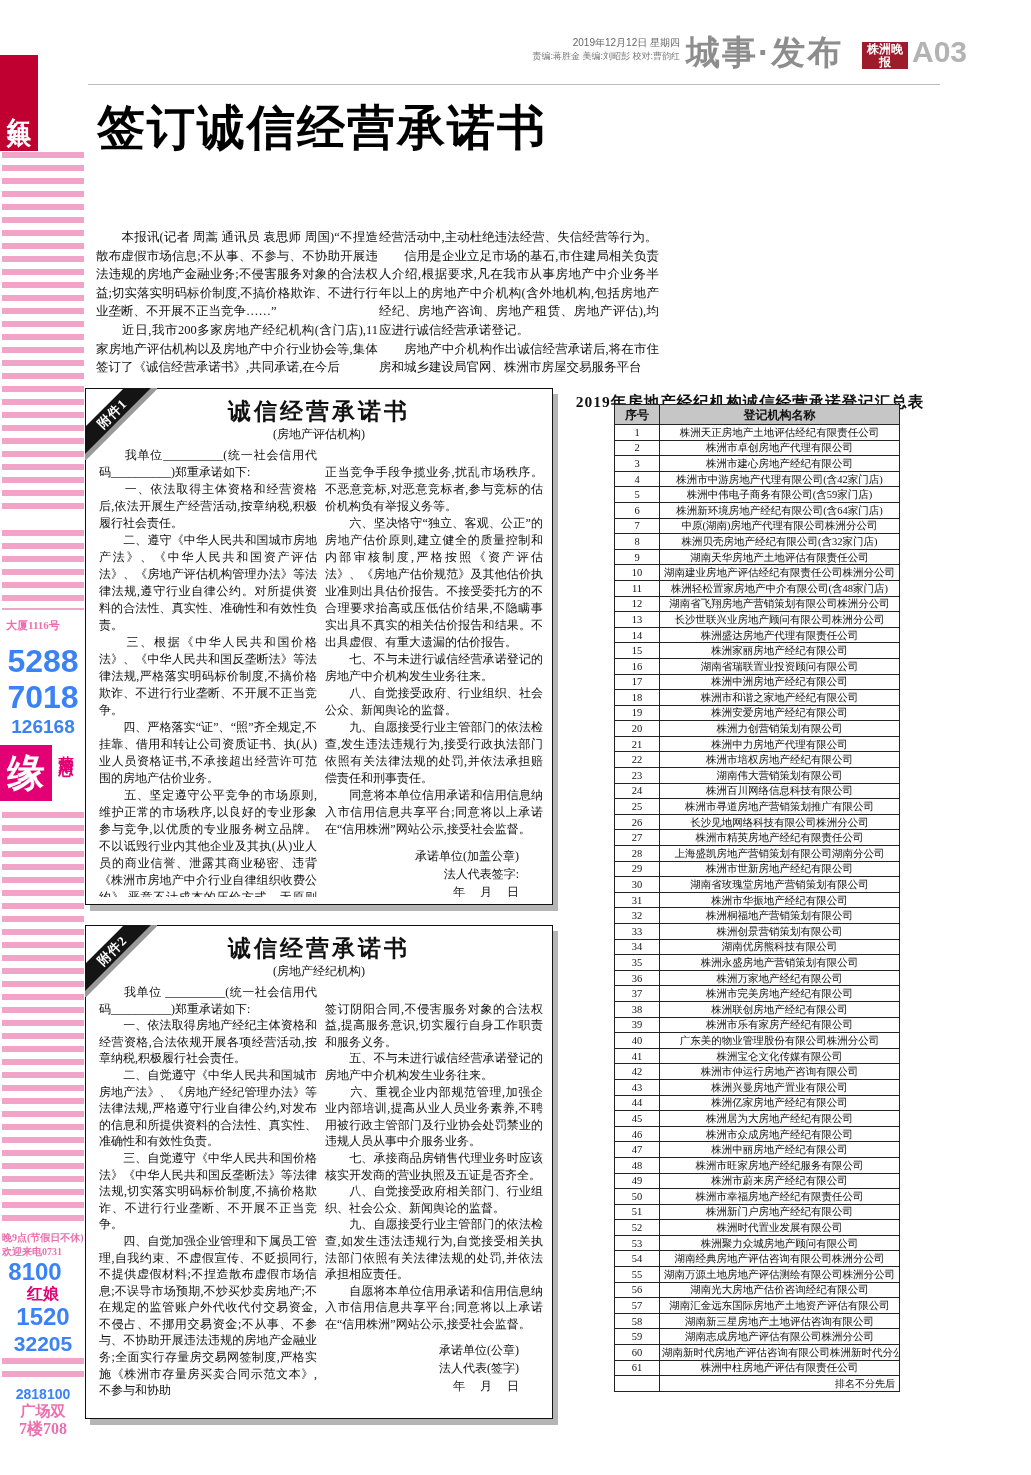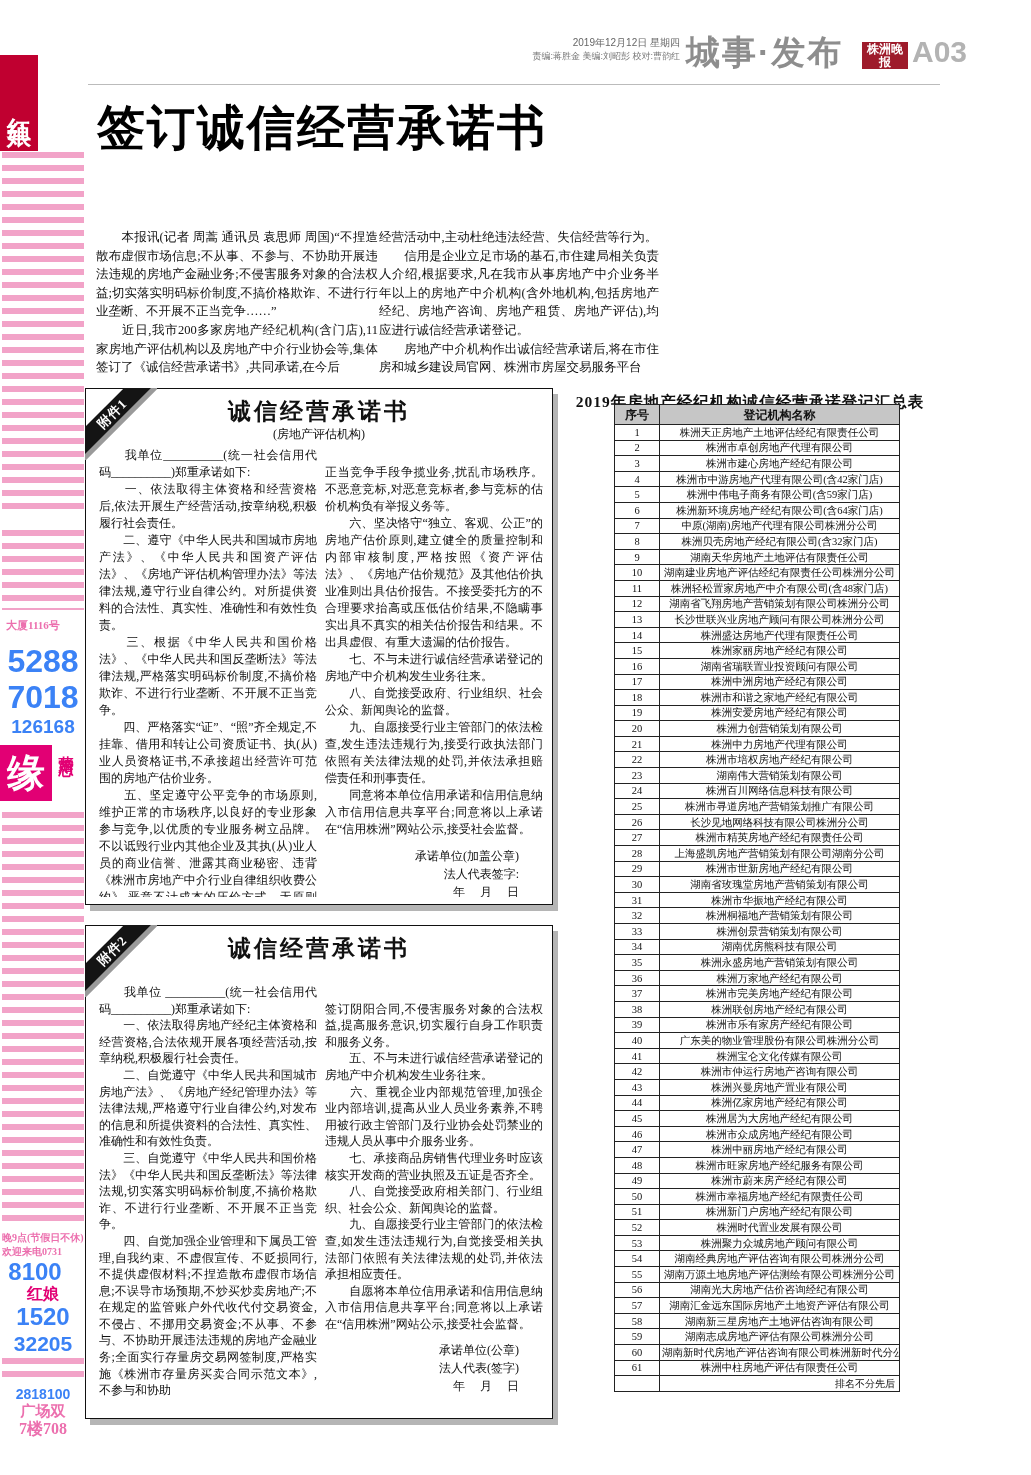--- a/index.html
+++ b/index.html
@@ -122,20 +122,21 @@
 年　 月　 日</div>
     </div>
   </div>
 
   <div class="doc-box box2" style="top:925px;height:494px;">
     <div class="ribbon-wrap">
       <div class="ribbon-shadow"></div>
       <div class="ribbon">附件2</div>
     </div>
     <div class="doc-title">诚信经营承诺书</div>
+    <div class="doc-sub">(房地产经纪机构)</div>
     <div class="doc-col l" style="height:430px;">　　我单位 __________(统一社会信用代码__________)郑重承诺如下:
 　　一、依法取得房地产经纪主体资格和经营资格,合法依规开展各项经营活动,按章纳税,积极履行社会责任。
 　　二、自觉遵守《中华人民共和国城市房地产法》、《房地产经纪管理办法》等法律法规,严格遵守行业自律公约,对发布的信息和所提供资料的合法性、真实性、准确性和有效性负责。
 　　三、自觉遵守《中华人民共和国价格法》《中华人民共和国反垄断法》等法律法规,切实落实明码标价制度,不搞价格欺诈、不进行行业垄断、不开展不正当竞争。
 　　四、自觉加强企业管理和下属员工管理,自我约束、不虚假宣传、不贬损同行,不提供虚假材料;不捏造散布虚假市场信息;不误导市场预期,不炒买炒卖房地产;不在规定的监管账户外代收代付交易资金,不侵占、不挪用交易资金;不从事、不参与、不协助开展违法违规的房地产金融业务;全面实行存量房交易网签制度,严格实施《株洲市存量房买卖合同示范文本》,不参与和协助</div>
     <div class="doc-col r" style="height:430px;">
       <span>签订阴阳合同,不侵害服务对象的合法权益,提高服务意识,切实履行自身工作职责和服务义务。
 　　五、不与未进行诚信经营承诺登记的房地产中介机构发生业务往来。
 　　六、重视企业内部规范管理,加强企业内部培训,提高从业人员业务素养,不聘用被行政主管部门及行业协会处罚禁业的违规人员从事中介服务业务。
 　　七、承接商品房销售代理业务时应该核实开发商的营业执照及五证是否齐全。

